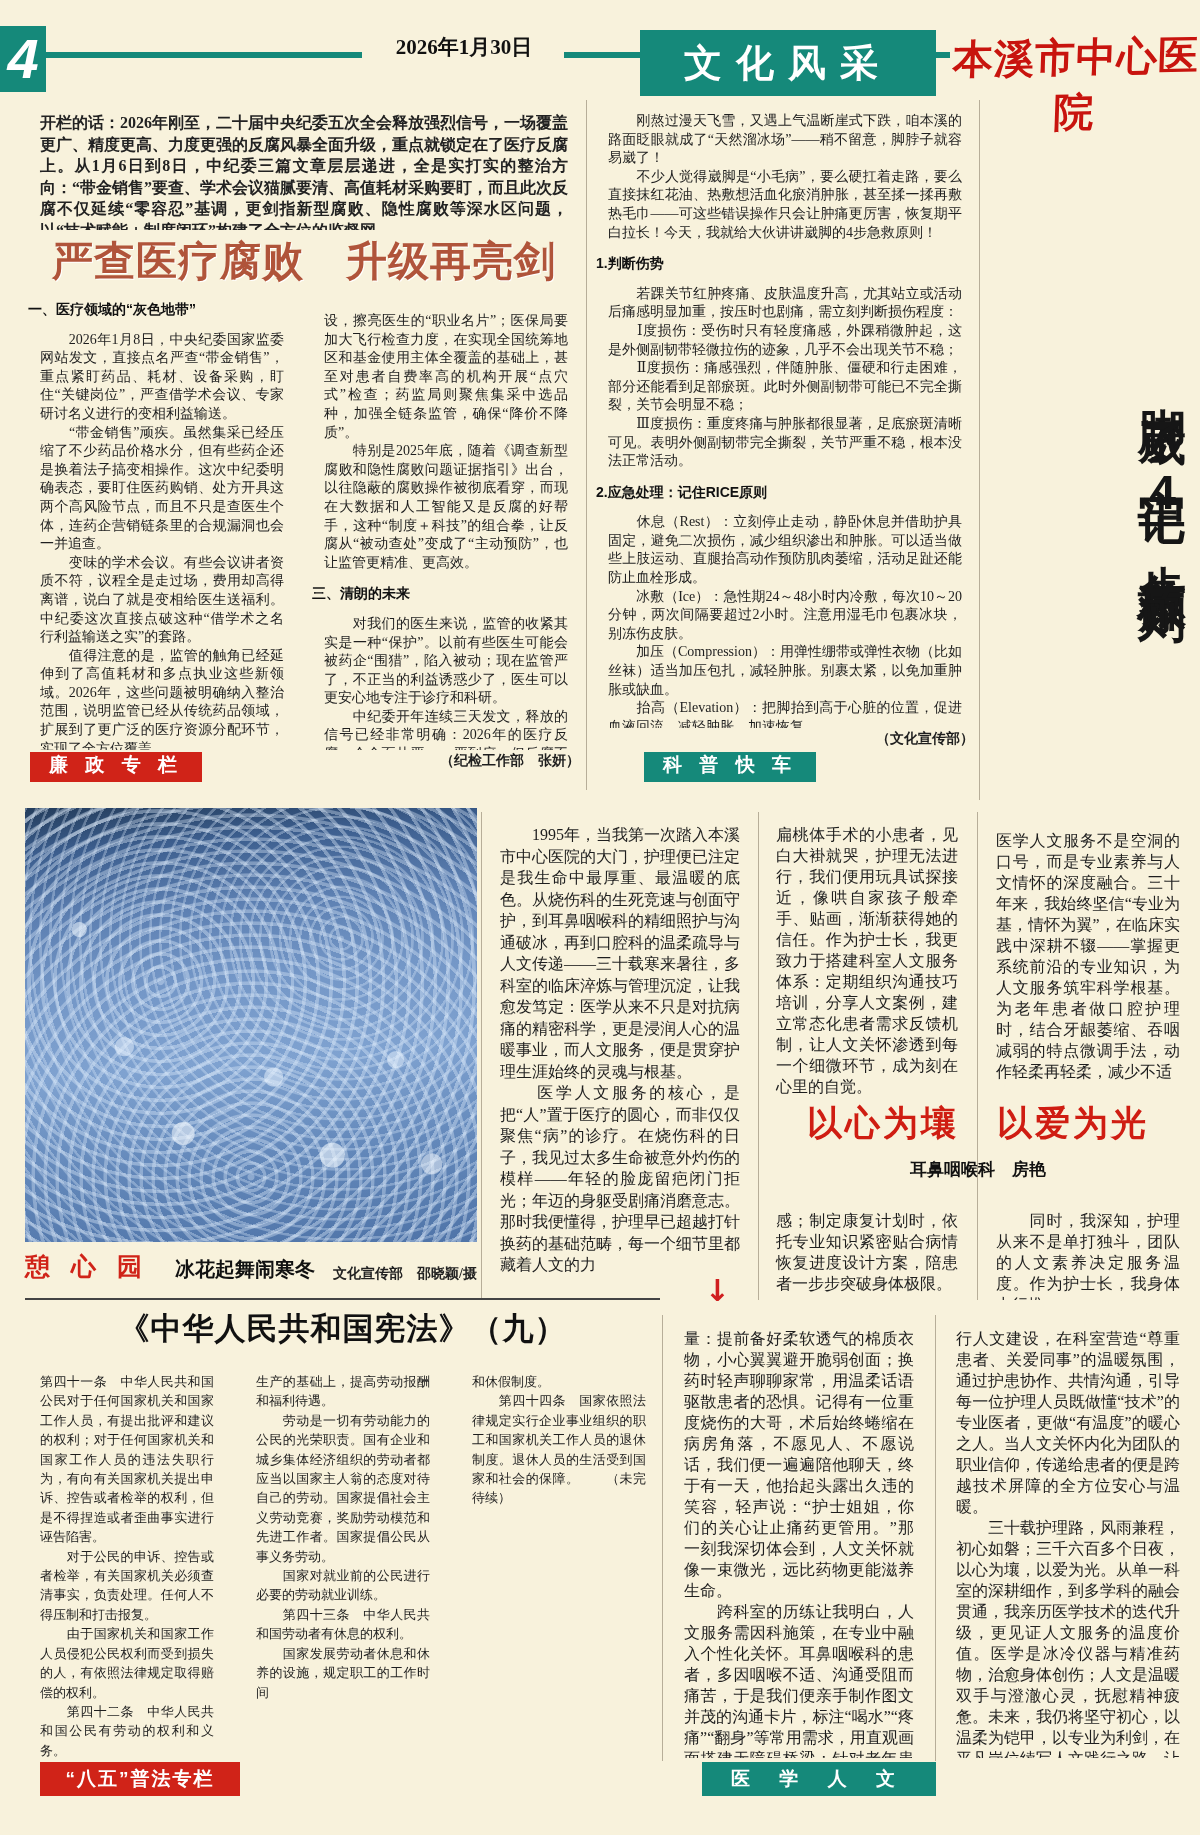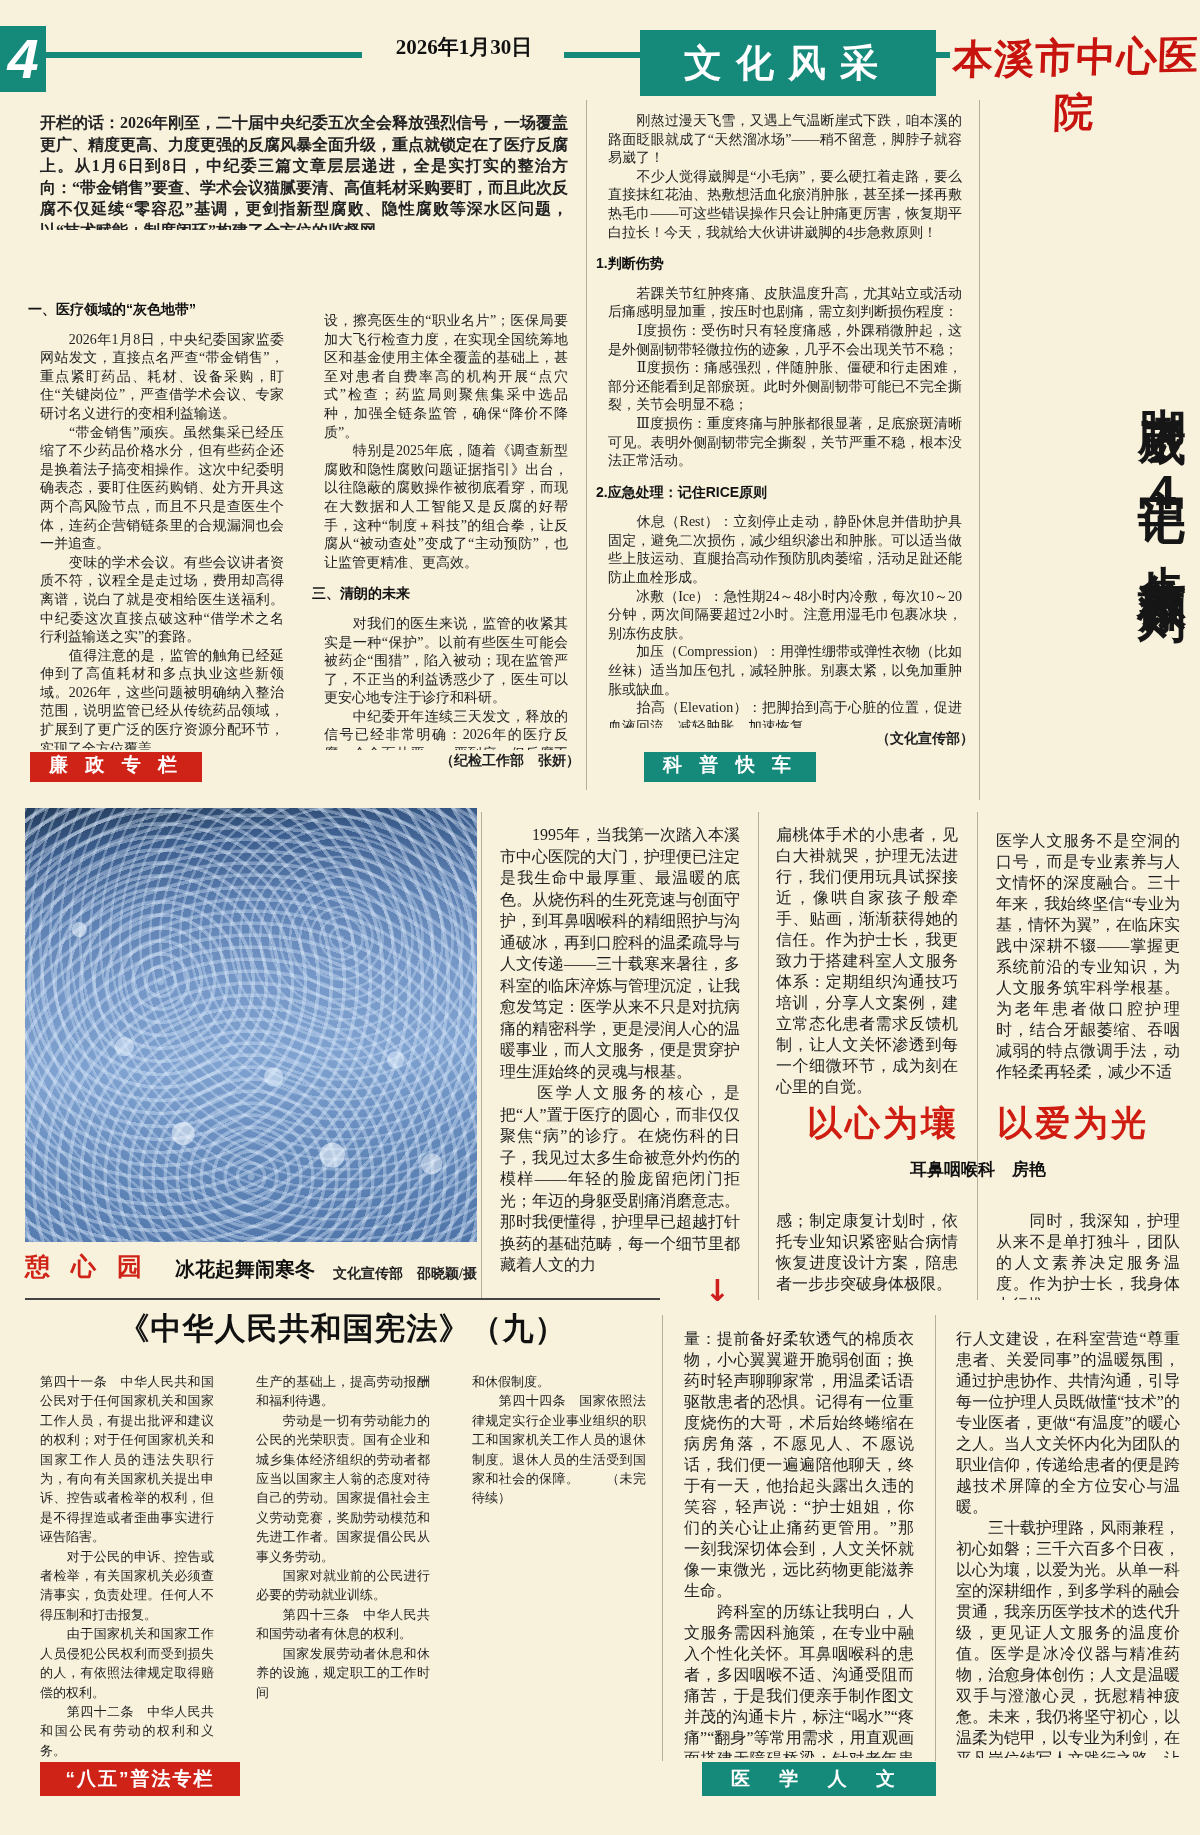--- a/index.html
+++ b/index.html
@@ -86,20 +86,21 @@
   <div class="vdiv" style="left:481px;top:812px;height:486px;"></div>
   <div class="vdiv" style="left:758px;top:812px;height:488px;"></div>
   <div class="vdiv" style="left:977px;top:812px;height:488px;"></div>
   <div class="vdiv" style="left:662px;top:1315px;height:446px;"></div>
   <div class="vdiv" style="left:935px;top:1315px;height:446px;"></div>
 
   <div class="col intro">
     <p class="t"><b>开栏的话：</b><span>2026年刚至，二十届中央纪委五次全会释放强烈信号，一场覆盖更广、精度更高、力度更强的反腐风暴全面升级，重点就锁定在了医疗反腐上。从1月6日到8日，中纪委三篇文章层层递进，全是实打实的整治方向：“带金销售”要查、学术会议猫腻要清、高值耗材采购要盯，而且此次反腐不仅延续“零容忍”基调，更剑指新型腐败、隐性腐败等深水区问题，以“技术赋能＋制度闭环”构建了全方位的监督网。</span></p>
   </div>
 
+  <div class="abs ltitle">严查医疗腐败　升级再亮剑</div>
   <div class="col body14" style="left:28px;top:300px;width:268px;height:450px;">
     <p class="sub">一、医疗领域的“灰色地带”</p>
     <p class="t">　　2026年1月8日，中央纪委国家监委网站发文，直接点名严查“带金销售”，重点紧盯药品、耗材、设备采购，盯住“关键岗位”，严查借学术会议、专家研讨名义进行的变相利益输送。
 　　“带金销售”顽疾。虽然集采已经压缩了不少药品价格水分，但有些药企还是换着法子搞变相操作。这次中纪委明确表态，要盯住医药购销、处方开具这两个高风险节点，而且不只是查医生个体，连药企营销链条里的合规漏洞也会一并追查。
 　　变味的学术会议。有些会议讲者资质不符，议程全是走过场，费用却高得离谱，说白了就是变相给医生送福利。中纪委这次直接点破这种“借学术之名行利益输送之实”的套路。
 　　值得注意的是，监管的触角已经延伸到了高值耗材和多点执业这些新领域。2026年，这些问题被明确纳入整治范围，说明监管已经从传统药品领域，扩展到了更广泛的医疗资源分配环节，实现了全方位覆盖。</p>
     <p class="sub">二、规定职工的工作时间</p>
     <p class="t">　　2026年反腐最明显的变化就是多部门协同作战。卫健委要加强医德医风建</p>
   </div>
   <div class="col body14" style="left:312px;top:300px;width:268px;height:450px;">

